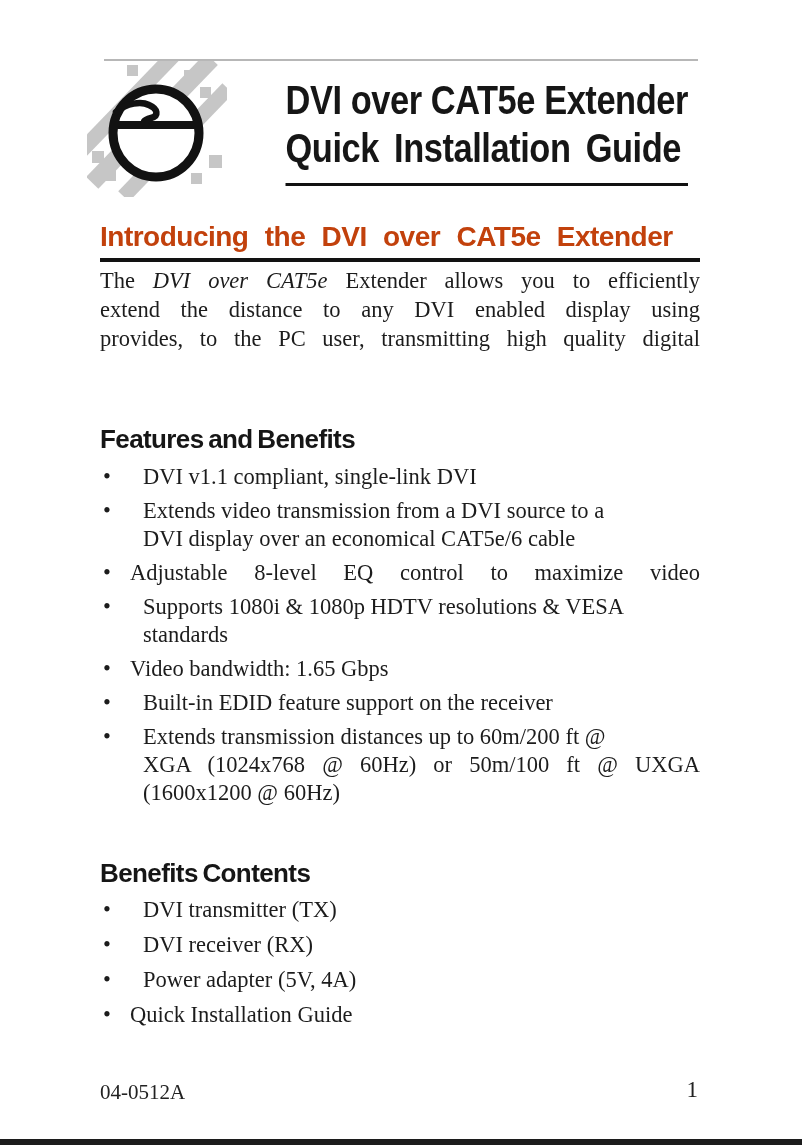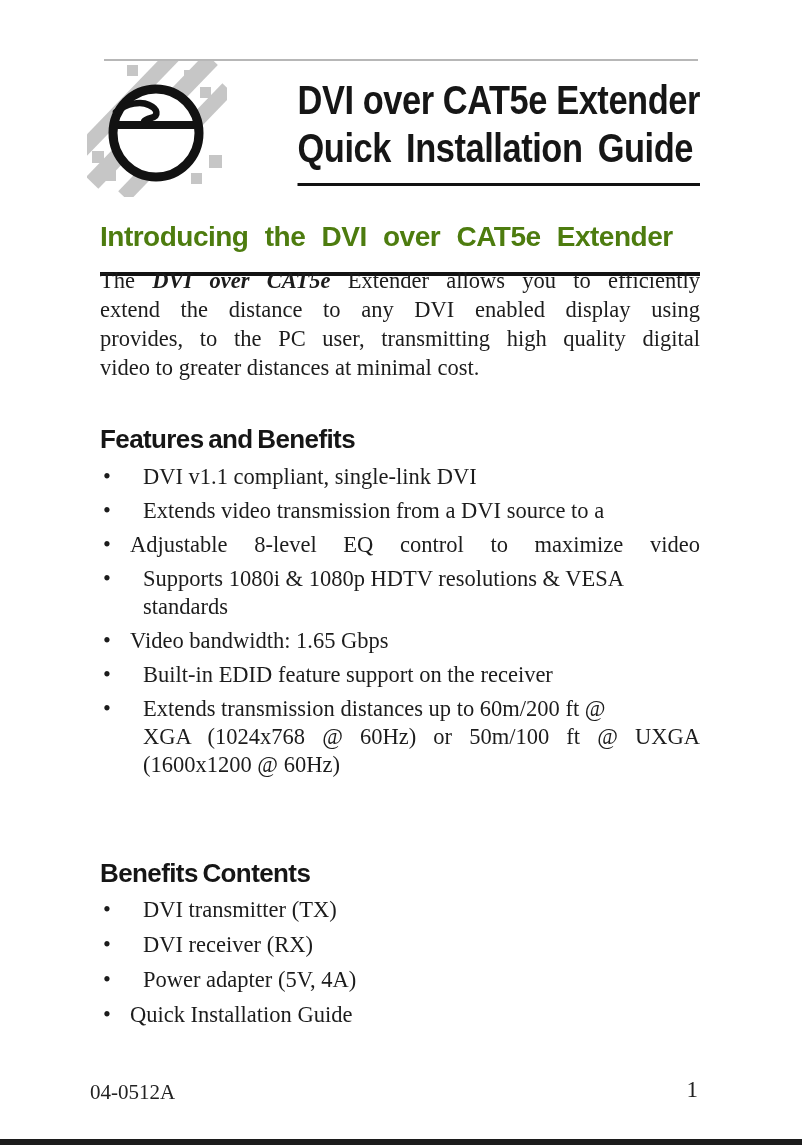--- a/index.html
+++ b/index.html
@@ -6,60 +6,60 @@
   body{
     width:802px;height:1145px;position:relative;overflow:hidden;
     background:#ffffff;color:#1c1c1c;
     font-family:"Liberation Serif","DejaVu Serif",serif;
   }
   .hairline{position:absolute;top:59px;left:104px;width:594px;height:2px;background:#b7b7b7;}
   .bottom-bar{position:absolute;left:0;bottom:0;width:802px;height:6px;background:#1c1c1c;}
 
   
   .logo{position:absolute;left:87px;top:61px;}
-  .title-block{position:absolute;top:76px;right:102px;text-align:right;}
+  .title-block{position:absolute;top:76px;right:114px;text-align:right;}
   .title-scale{
     display:inline-block;transform:scaleX(0.86);transform-origin:100% 0;
     border-bottom:3px solid #111;padding-bottom:11px;
     font-family:"Liberation Sans",sans-serif;font-weight:700;
     font-size:40px;line-height:48px;color:#161616;letter-spacing:-0.5px;
     white-space:nowrap;text-align:justify;
   }
   .title-line2{word-spacing:7px;}
 
   
   .rule-heading{
     position:absolute;left:100px;width:600px;
-    border-bottom:4px solid #121212;padding-bottom:20px;
+    border-bottom:4px solid #121212;padding-bottom:6px;
     font-family:"Liberation Sans",sans-serif;font-weight:700;
-    font-size:28px;line-height:30px;color:#4d7c0f;
+    font-size:28px;line-height:30px;color:#c2410c;
     letter-spacing:-0.5px;word-spacing:9px;white-space:nowrap;
   }
   .sub-heading{
     position:absolute;left:100px;
     font-family:"Liberation Sans",sans-serif;font-weight:700;
     font-size:26px;line-height:30px;color:#161616;
     letter-spacing:-0.6px;word-spacing:-2px;white-space:nowrap;
   }
 
   
   .paragraph{position:absolute;left:100px;top:266px;width:600px;font-size:22.5px;}
   .para-line{line-height:29px;}
   .stretch{text-align:justify;text-align-last:justify;}
-  em{font-style:italic;font-weight:bold;}
+  em{font-style:italic;}
 
   .bullet-list{position:absolute;left:100px;width:600px;font-size:22.5px;}
   .bullet-item{position:relative;margin-bottom:6px;}
   .bullet-item.roomy{margin-bottom:7px;}
   .dot{position:absolute;left:3px;top:0;line-height:28px;}
   .bullet-line{margin-left:43px;line-height:28px;}
   .bullet-line.first{}
   .bullet-line.first.pad{margin-left:30px;}
 
-  .footer-left{position:absolute;left:90px;top:1080px;font-size:21px;color:#222;}
+  .footer-left{position:absolute;left:100px;top:1080px;font-size:21px;color:#222;}
   .footer-page{position:absolute;right:104px;top:1077px;font-size:23px;color:#222;}
 </style>
 </head>
 <body>
 
 <div class="hairline"></div>
 
 <div class="logo">
   <svg width="140" height="136" viewBox="0 0 140 136">
     <g fill="#c6c6c6" transform="rotate(-46 69 68)">
@@ -87,32 +87,32 @@
     <div>DVI over CAT5e Extender</div>
     <div class="title-line2">Quick Installation Guide</div>
   </div>
 </div>
 
 <div class="rule-heading" style="top:222px;">Introducing the DVI over CAT5e Extender</div>
 <div class="paragraph" id="intro-paragraph">
     <div class="para-line stretch"><span>The </span><em>DVI over CAT5e</em><span> Extender allows you to efficiently</span></div>
     <div class="para-line stretch"><span>extend the distance to any DVI enabled display using</span></div>
     <div class="para-line stretch"><span>provides, to the PC user, transmitting high quality digital</span></div>
-    <div class="para-line"><span>video to greater distances at minimal cost.</span></div>
   </div>
 
 <div class="sub-heading" style="top:424px;">Features and Benefits</div>
 <div class="bullet-list" id="features-list" style="top:463px;">
     <div class="bullet-item">
       <span class="dot">•</span>
       <div class="bullet-line first">DVI v1.1 compliant, single-link DVI</div>
     </div>
     <div class="bullet-item">
       <span class="dot">•</span>
       <div class="bullet-line first">Extends video transmission from a DVI source to a</div>
+      <div class="bullet-line">DVI display over an economical CAT5e/6 cable</div>
     </div>
     <div class="bullet-item">
       <span class="dot">•</span>
       <div class="bullet-line first stretch pad">Adjustable 8-level EQ control to maximize video</div>
     </div>
     <div class="bullet-item">
       <span class="dot">•</span>
       <div class="bullet-line first">Supports 1080i &amp; 1080p HDTV resolutions &amp; VESA</div>
       <div class="bullet-line">standards</div>
     </div>

